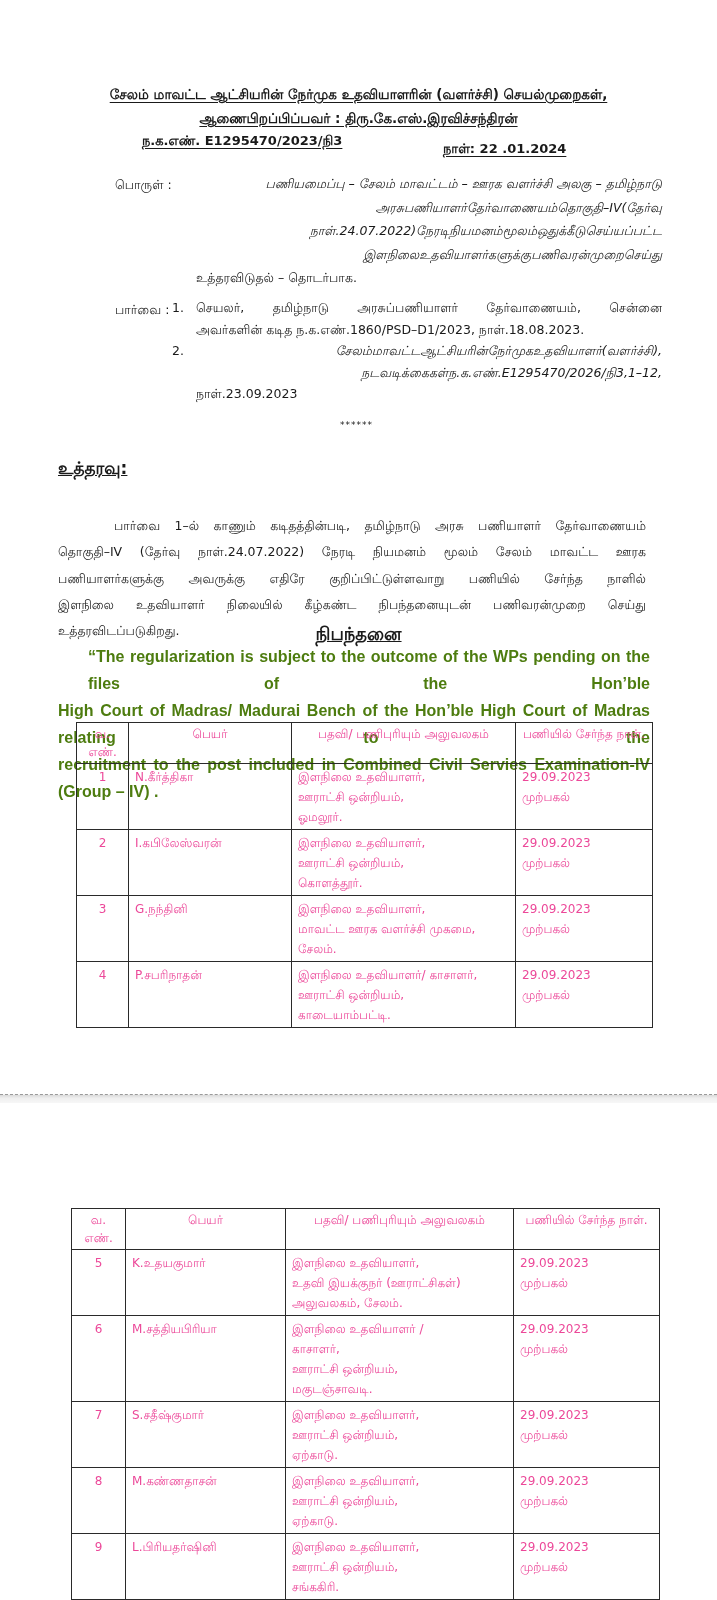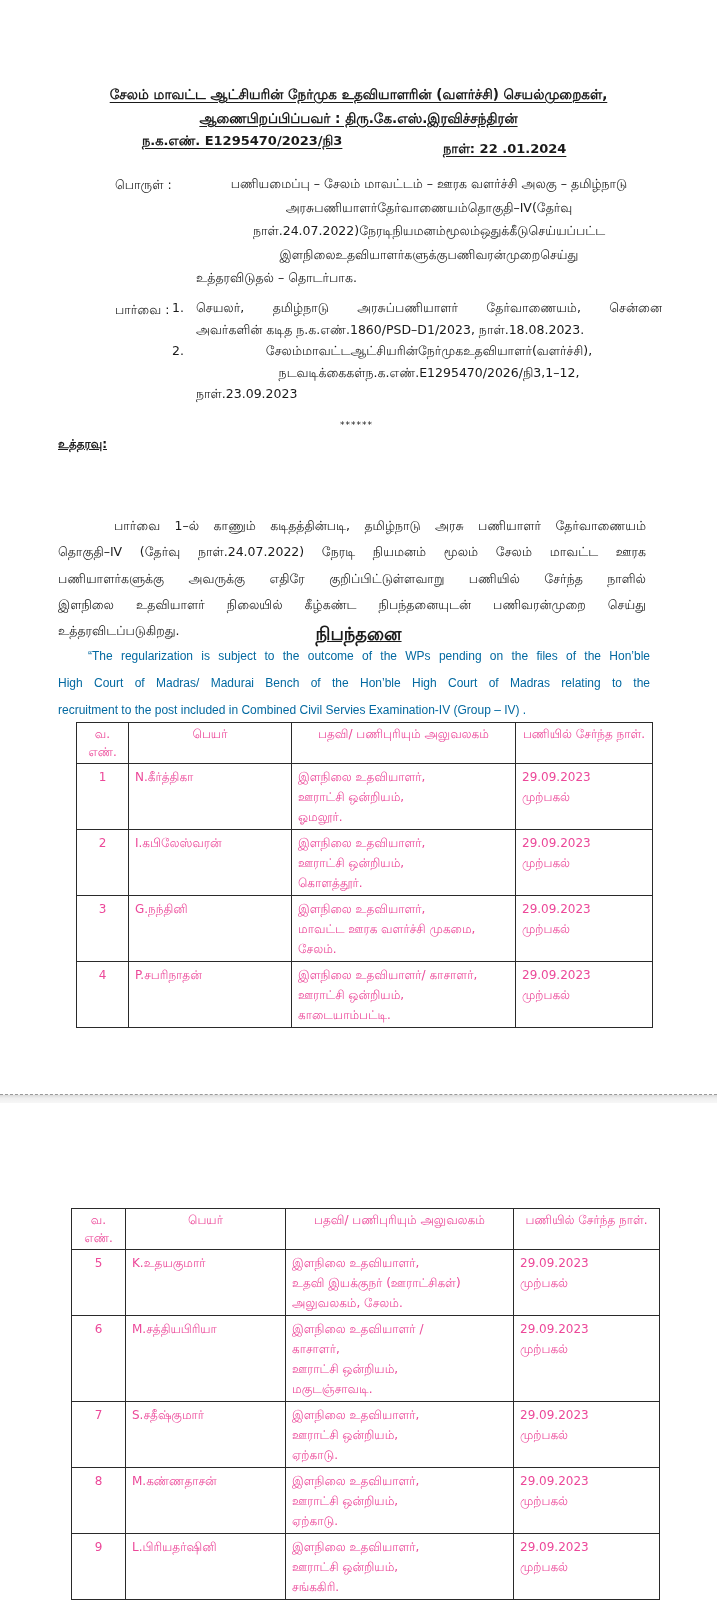--- a/index.html
+++ b/index.html
@@ -12,34 +12,34 @@
     .title {
       left: 0; width: 717px; text-align: center;
       font-size: 13.5px; line-height: 24px; font-weight: bold;
       text-decoration: underline; text-underline-offset: 3px;
     }
     .ref-no { left: 142px; top: 133px; font-size: 13px; font-weight: bold; text-decoration: underline; text-underline-offset: 3px; }
     .ref-date { left: 443px; top: 141px; font-size: 13px; font-weight: bold; text-decoration: underline; text-underline-offset: 3px; }
 
     .label { font-size: 12.5px; }
     .block { font-size: 12.5px; line-height: 23.5px; text-align: justify; }
-    .justify-line { display: flex; justify-content: center; width: 100%; }
+    .justify-line { display: flex; justify-content: flex-end; width: 100%; font-style: italic; }
 
     .stars { left: 340px; top: 420px; font-size: 9px; letter-spacing: 1px; }
 
-    .order-heading { left: 58px; top: 437px; font-size: 12px; font-weight: bold; text-decoration: underline; }
+    .order-heading { left: 58px; top: 458px; font-size: 17px; font-weight: bold; text-decoration: underline; }
     .order-body { left: 58px; top: 482px; width: 588px; font-size: 12.5px; line-height: 26.3px; }
     .order-body p { margin: 0; text-align: justify; text-align-last: justify; }
     .order-body p.last { text-align-last: left; }
 
     .cond-heading { left: 0; width: 717px; top: 623px; text-align: center; font-size: 18px; text-decoration: underline; font-weight: bold; }
     .cond-body {
       left: 58px; top: 643px; width: 592px;
       font-family: "Liberation Sans", "DejaVu Sans", sans-serif;
-      font-size: 12px; font-weight: normal; line-height: 27px; color: #0369a1;
+      font-size: 16px; font-weight: bold; line-height: 27px; color: #4d7c0f;
     }
     .cond-body p { margin: 0; text-align: justify; text-align-last: justify; }
     .cond-body p.last { text-align-last: left; }
 
     table.grid {
       position: absolute; border-collapse: collapse; table-layout: fixed;
       font-size: 12px; color: #ec4899;
     }
     table.grid td, table.grid th {
       border: 1.3px solid #2a2a2a; vertical-align: top; padding: 3px 6px 2px 6px;

